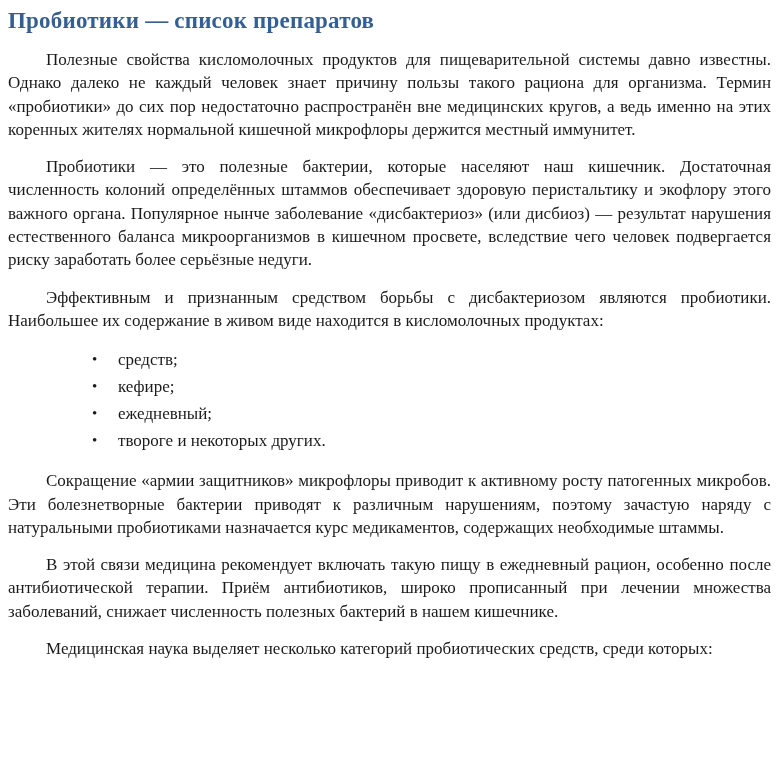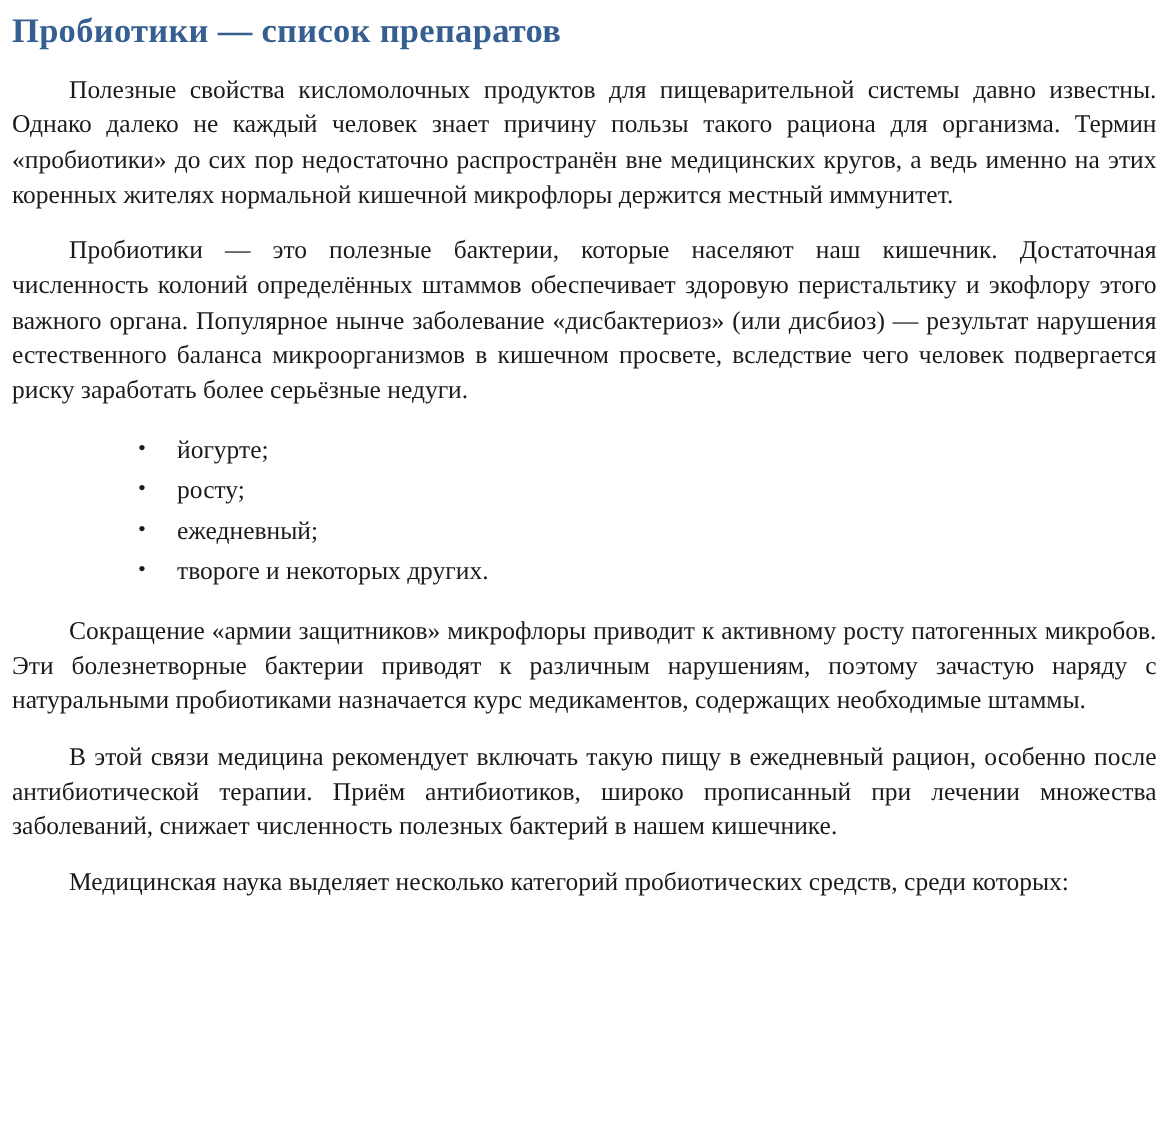--- a/index.html
+++ b/index.html
@@ -65,29 +65,30 @@
 
 <div class="doc">
 
   <h1 class="title">Пробиотики — список препаратов</h1>
 
   <p class="body-para">Полезные свойства кисломолочных продуктов для пищеварительной системы давно известны. Однако далеко не каждый человек знает причину пользы такого рациона для организма. Термин «пробиотики» до сих пор недостаточно распространён вне медицинских кругов, а ведь именно на этих коренных жителях нормальной кишечной микрофлоры держится местный иммунитет.</p>
 
 
   <p class="body-para">Пробиотики — это полезные бактерии, которые населяют наш кишечник. Достаточная численность колоний определённых штаммов обеспечивает здоровую перистальтику и экофлору этого важного органа. Популярное нынче заболевание «дисбактериоз» (или дисбиоз) — результат нарушения естественного баланса микроорганизмов в кишечном просвете, вследствие чего человек подвергается риску заработать более серьёзные недуги.</p>
 
+  <p class="body-para">Эффективным и признанным средством борьбы с дисбактериозом являются пробиотики. Наибольшее их содержание в живом виде находится в кисломолочных продуктах:</p>
 
   <ul class="bullet-list">
     <li>
       <span class="bullet">•</span>
-      <span>йогурте;</span>
+      <span>средств;</span>
     </li>
     <li>
       <span class="bullet">•</span>
-      <span>росту;</span>
+      <span>кефире;</span>
     </li>
     <li>
       <span class="bullet">•</span>
       <span>ежедневный;</span>
     </li>
     <li>
       <span class="bullet">•</span>
       <span>твороге и некоторых других.</span>
     </li>
   </ul>

